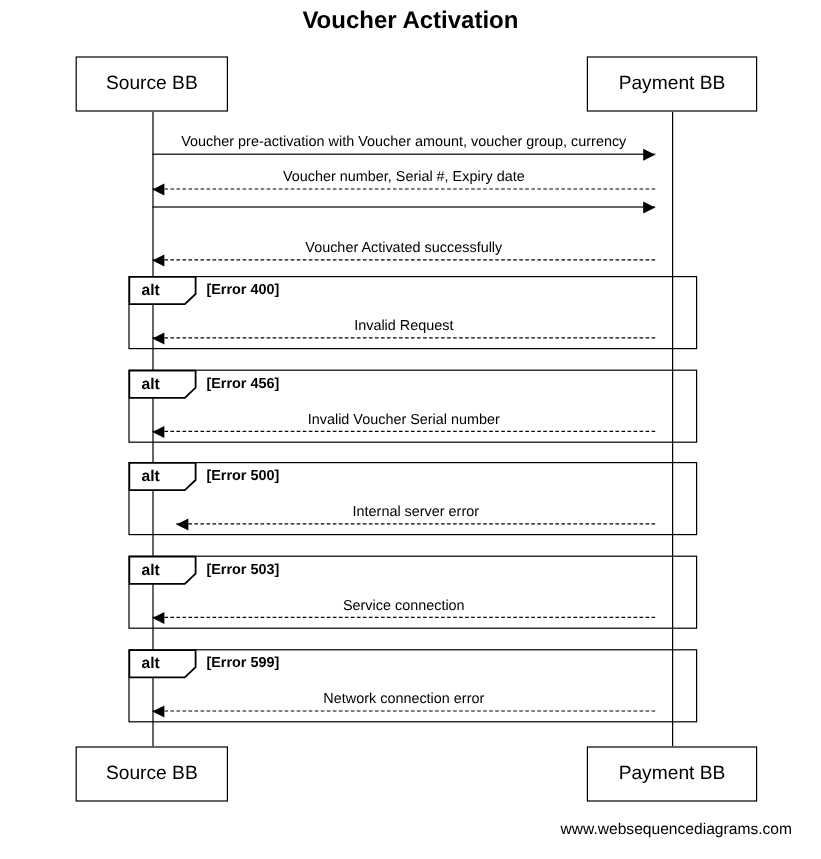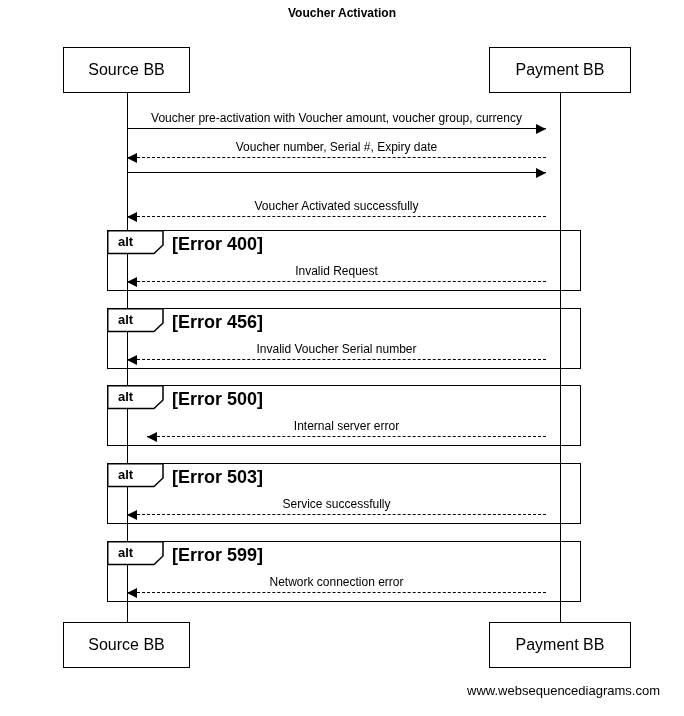--- a/index.html
+++ b/index.html
@@ -8,21 +8,21 @@
 
   .canvas {
     position:relative;
     width:684px; height:716px;
     background:#ffffff;
     overflow:hidden;
   }
 
   .diagram-title {
     position:absolute; top:6px; left:0; width:100%;
-    text-align:center; font-size:12px; font-weight:bold;
+    text-align:center; font-size:20px; font-weight:bold;
   }
 
   .lifeline {
     position:absolute; top:93px; height:529px; width:1px;
     background:#000; z-index:1;
   }
   .lifeline.src { left:127px; }
   .lifeline.pay { left:560px; }
 
   .actor-box {
@@ -63,21 +63,21 @@
   }
 
   .alt-frame {
     position:absolute; left:107px; width:474px; height:61px;
     border:1.5px solid #000; background:transparent; z-index:2;
   }
   .alt-tab { position:absolute; top:-1px; left:-1px; display:block; }
   .alt-tab-text { font-family:"Liberation Sans", sans-serif; font-size:13px; font-weight:bold; fill:#000; }
   .alt-condition {
     position:absolute; top:3px; left:64px;
-    font-size:18px; font-weight:bold; white-space:nowrap;
+    font-size:12px; font-weight:bold; white-space:nowrap;
   }
 
   .footer-credit {
     position:absolute; top:683px; right:24px;
     font-size:13px;
   }
 </style>
 </head>
 <body>
 
@@ -165,21 +165,21 @@
   </div>
 
   <div class="alt-frame" style="top:463px;">
     <svg class="alt-tab" width="58" height="25" viewBox="0 0 58 25">
       <path d="M0.75,0.75 H56 V15 L47,23.5 H0.75 Z" fill="#ffffff" stroke="#000000" stroke-width="1.5"></path>
       <text class="alt-tab-text" x="11" y="16">alt</text>
     </svg>
     <span class="alt-condition">[Error 503]</span>
   </div>
   <div class="message" style="top:497px;">
-    <div class="msg-label">Service successfully</div>
+    <div class="msg-label">Service connection</div>
     <div class="msg-line dashed">
       <span class="arrowhead left"></span>
     </div>
   </div>
 
   <div class="alt-frame" style="top:541px;">
     <svg class="alt-tab" width="58" height="25" viewBox="0 0 58 25">
       <path d="M0.75,0.75 H56 V15 L47,23.5 H0.75 Z" fill="#ffffff" stroke="#000000" stroke-width="1.5"></path>
       <text class="alt-tab-text" x="11" y="16">alt</text>
     </svg>

